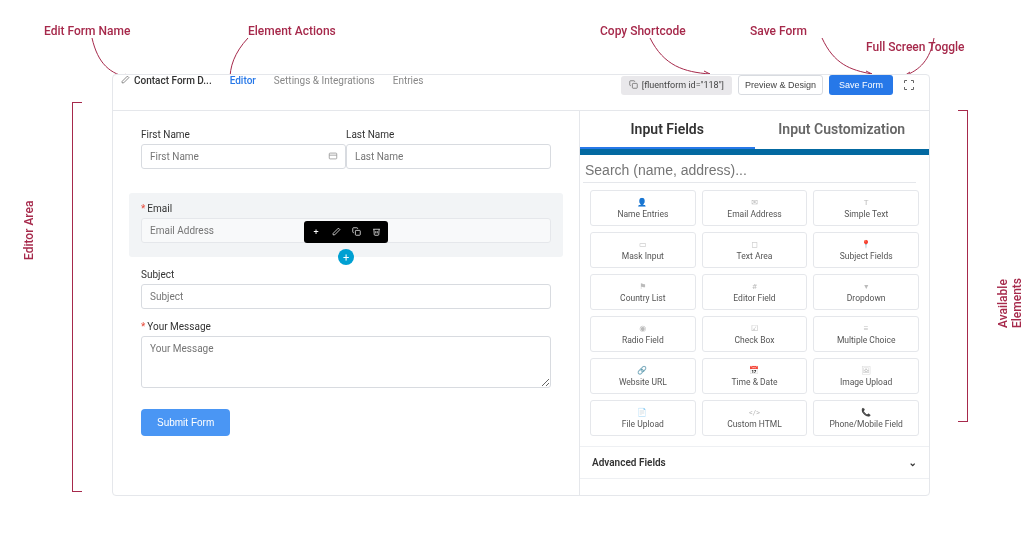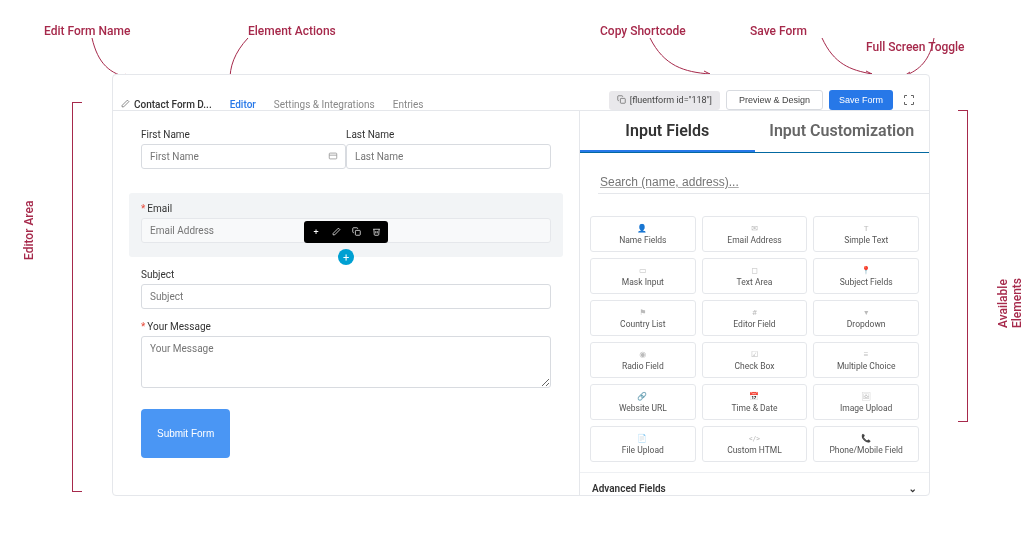--- a/index.html
+++ b/index.html
@@ -74,21 +74,21 @@
       border-radius: 4px;
       background: #fff;
       display: flex;
       flex-direction: column;
       overflow: hidden;
     }
 
     
     .header {
       display: flex;
-      align-items: flex-end;
+      align-items: flex-start;
       height: 36px;
       border-bottom: 1px solid #e5e7eb;
       padding: 0 10px 0 8px;
       gap: 10px;
       font-size: 10px;
     }
     .form-name {
       display: flex;
       align-items: center;
       gap: 4px;
@@ -106,21 +106,21 @@
       border-radius: 3px;
       padding: 4px 8px;
       font-size: 9px;
       color: #444;
       cursor: pointer;
     }
     .preview-btn {
       border: 1px solid #d8dbe0;
       background: #fff;
       border-radius: 3px;
-      padding: 4px 12px;
+      padding: 4px 6px;
       font-size: 9px;
       color: #444;
       cursor: pointer;
     }
     .save-btn {
       background: #2778e8;
       color: #fff;
       border-radius: 3px;
       padding: 5px 10px;
       font-size: 9px;
@@ -214,61 +214,60 @@
       font-size: 11px;
       cursor: pointer;
       z-index: 4;
     }
     .textarea { height: 52px; resize: vertical; }
     .submit-btn {
       background: #4a96f4;
       color: #fff;
       border: none;
       border-radius: 4px;
-      padding: 19px 16px;
+      padding: 8px 16px;
       font-size: 10px;
       cursor: pointer;
       margin-top: 6px;
     }
 
     
     .right-panel {
       width: 350px;
       border-left: 1px solid #e5e7eb;
       display: flex;
       flex-direction: column;
       overflow: hidden;
     }
     .rp-tabs {
       display: flex;
-      border-bottom: 1px solid #0369a1;
-      font-size: 16px;
+      border-bottom: 6px solid #0369a1;
+      font-size: 14px;
     }
     .rp-tab {
       flex: 1;
       text-align: center;
       padding: 10px 4px;
       cursor: pointer;
       color: #666;
       font-weight: 600;
     }
     .rp-tab.active {
       color: #333;
       border-bottom: 2px solid #2778e8;
     }
     .rp-search {
       width: calc(100% - 16px);
-      margin: 18px;
+      margin: 3px;
       border: none;
       border-bottom: 1px solid #e5e7eb;
       padding: 4px 2px;
-      font-size: 12px;
+      font-size: 14px;
       color: #aaa;
       outline: none;
-      text-decoration: underline;
     }
     .rp-content { flex:1; overflow: auto; }
     .acc-section {
       border-bottom: 1px solid #eef0f3;
     }
     .acc-header {
       display: flex;
       justify-content: space-between;
       align-items: center;
       padding: 10px 12px;
@@ -456,21 +455,21 @@
       <div class="rp-tabs">
         <div class="rp-tab active">Input Fields</div>
         <div class="rp-tab">Input Customization</div>
       </div>
       <input class="rp-search" placeholder="Search (name, address)..." style="">
       <div class="rp-content">
         <div class="acc-section">
           <div class="field-grid">
             <div class="field-card">
                 <span class="fc-icon">👤</span>
-                <span class="fc-label">Name Fields</span>
+                <span class="fc-label">Name Entries</span>
               </div>
             <div class="field-card">
                 <span class="fc-icon">✉</span>
                 <span class="fc-label">Email Address</span>
               </div>
             <div class="field-card">
                 <span class="fc-icon">T</span>
                 <span class="fc-label">Simple Text</span>
               </div>
             <div class="field-card">

